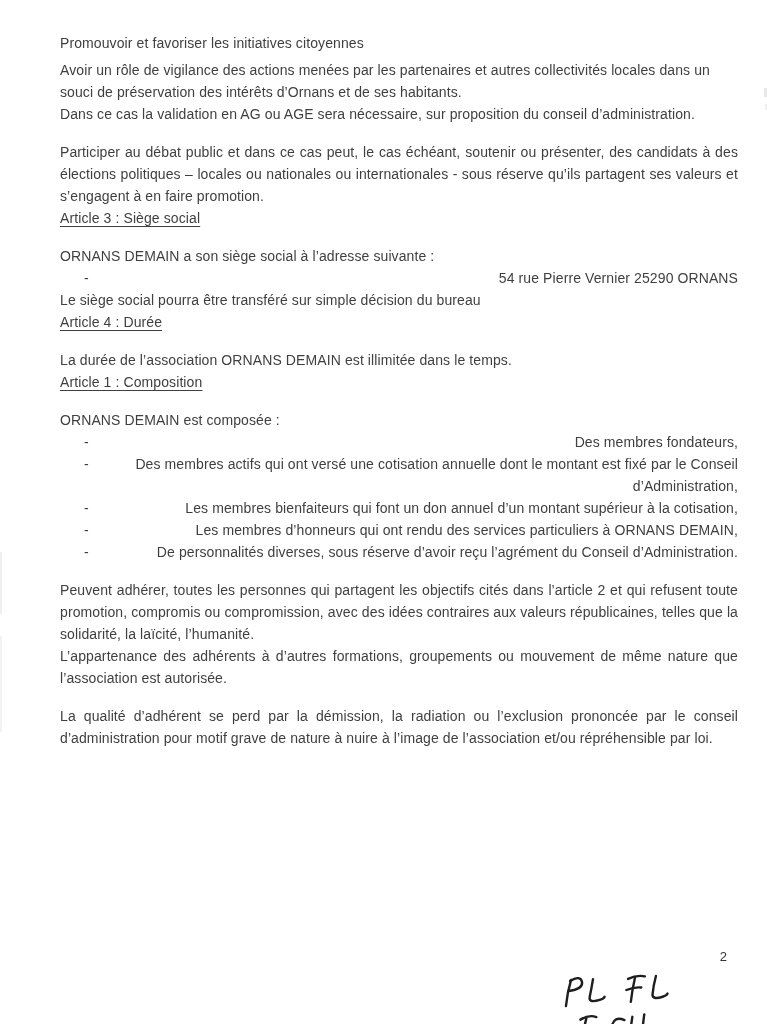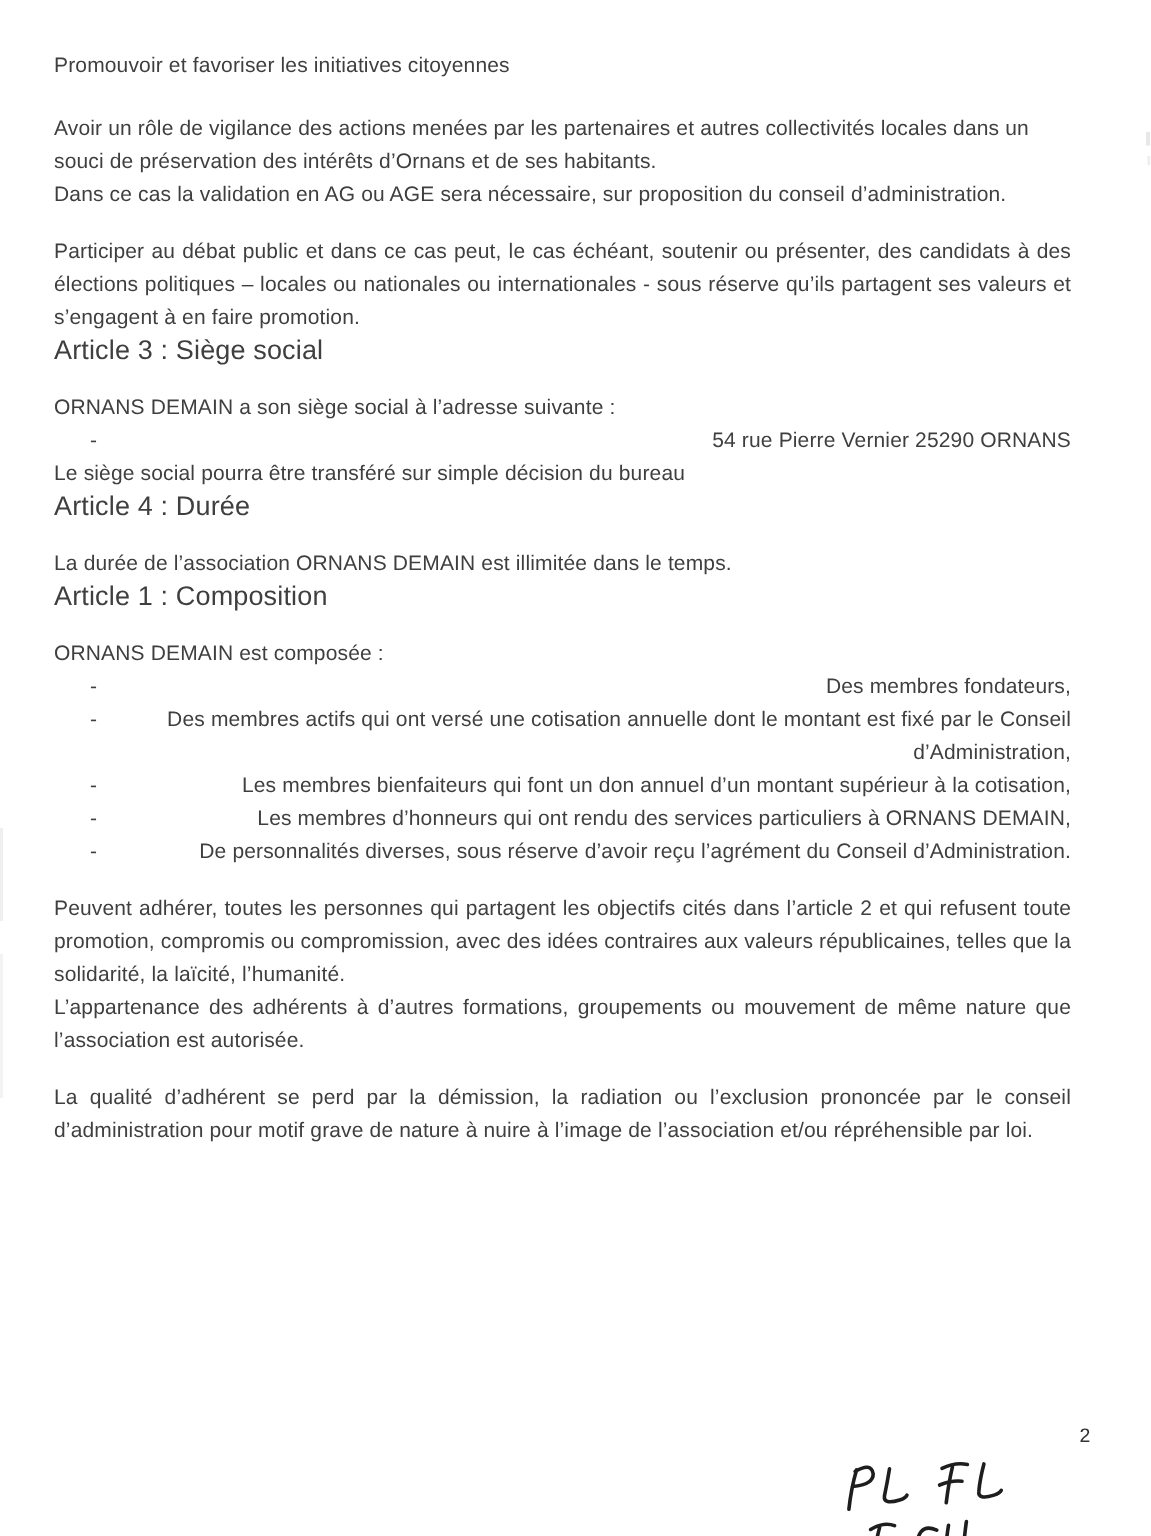--- a/index.html
+++ b/index.html
@@ -9,34 +9,35 @@
     background:#ffffff;
     overflow:hidden;
     font-family:"Liberation Sans", sans-serif;
     color:#3f3f3f;
     font-size:14px;
     line-height:22px;
     letter-spacing:0.1px;
   }
   .content{
     position:absolute;
-    left:36px;top:32px;
+    left:60px;top:32px;
     width:678px;
   }
   .para{margin:0;}
   .mt16{margin-top:16px;}
-  .mt20{margin-top:20px;}
+  .mt20{margin-top:5px;}
   .mt22{margin-top:22px;}
   .mt24{margin-top:24px;}
   .justify{text-align:justify;}
   .article-title{
     margin:0;
+    text-decoration:underline;
     text-underline-offset:3px;
     font-weight:normal;
-    font-size:18px;
+    font-size:14px;
   }
   .bullet-row{
     display:flex;
     align-items:flex-start;
   }
   .bullet-row .marker{
     flex:0 0 24px;
     padding-left:24px;
     box-sizing:content-box;
   }

